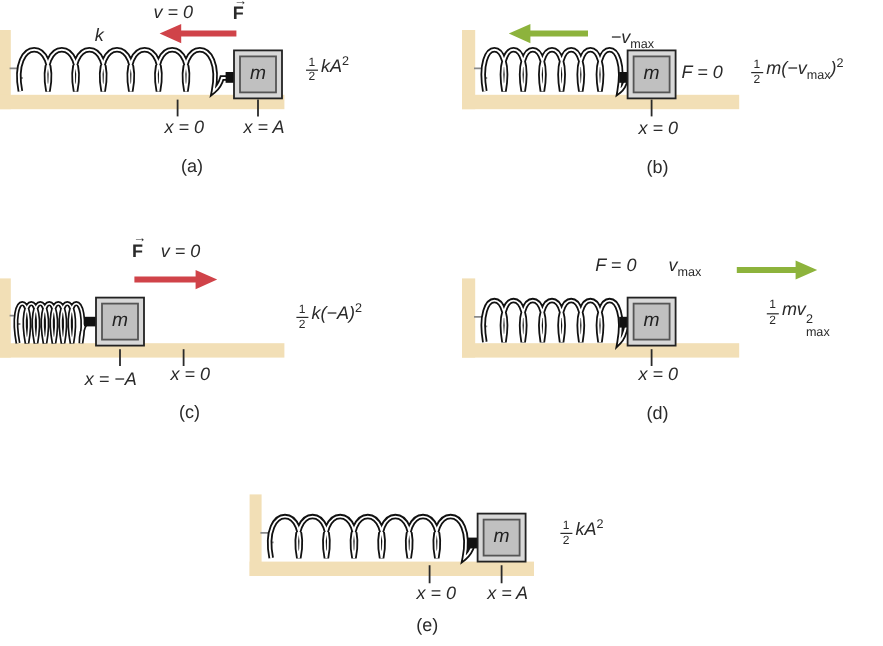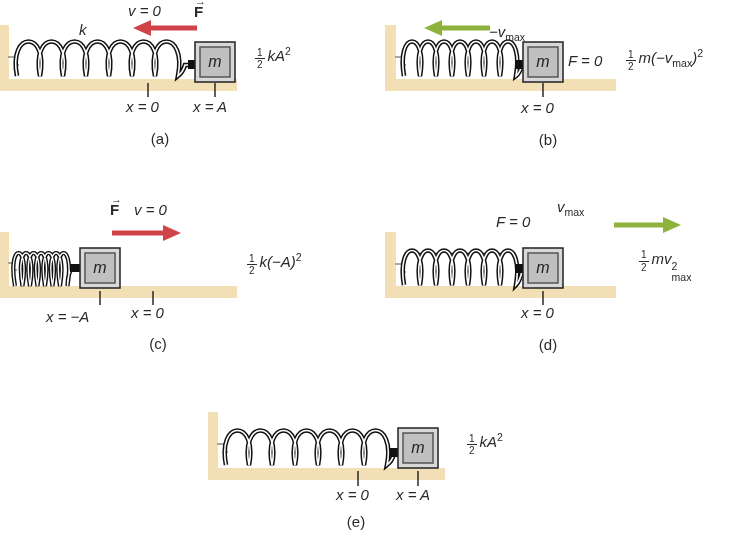--- a/index.html
+++ b/index.html
@@ -14,21 +14,21 @@
   #gfx{position:absolute;left:0;top:0;}
   .lbl{
     position:absolute;
     font-size:15px;
     font-style:italic;
     color:#2a2a2a;
     white-space:nowrap;
     line-height:1.15;
   }
   .cap{font-style:normal;text-align:center;}
-  .ctr{text-align:left;}
+  .ctr{text-align:right;}
   .masslbl{
     position:absolute;
     display:flex;align-items:center;justify-content:center;
     font-size:16px;font-style:italic;color:#222;
   }
   
   .frac{
     display:inline-block;text-align:center;
     font-size:10px;font-style:normal;line-height:1.15;
     vertical-align:-7px;margin-right:3px;
@@ -130,21 +130,21 @@
     <span class="vec"><span class="vecarr">→</span><span>F</span></span>
   </div>
   <div class="lbl" style="left:255px;top:45px">
     <span class="frac"><span class="num">1</span><span class="den">2</span></span><span>kA</span><span class="msup">2</span>
   </div>
   <div class="lbl ctr" style="left:126px;top:98px;width:44px">x = 0</div>
   <div class="lbl ctr" style="left:193px;top:98px;width:44px">x = A</div>
   <div class="lbl cap" style="left:140px;top:130px;width:40px">(a)</div>
   <div class="masslbl" style="left:200px;top:47px;width:30px;height:30px">m</div>
 
-  <div class="lbl" style="left:489px;top:23px"><span>−v</span><span class="msub">max</span></div>
+  <div class="lbl" style="left:509px;top:23px"><span>−v</span><span class="msub">max</span></div>
   <div class="lbl" style="left:568px;top:52px">F = 0</div>
   <div class="lbl" style="left:626px;top:47px">
     <span class="frac"><span class="num">1</span><span class="den">2</span></span><span>m(−v</span><span class="msub">max</span><span>)</span><span class="msup">2</span>
   </div>
   <div class="lbl ctr" style="left:521px;top:99px;width:44px">x = 0</div>
   <div class="lbl cap" style="left:528px;top:131px;width:40px">(b)</div>
   <div class="masslbl" style="left:528px;top:47px;width:30px;height:30px">m</div>
 
   <div class="lbl" style="left:110px;top:201px">
     <span class="vec"><span class="vecarr">→</span><span>F</span></span>
@@ -152,21 +152,21 @@
   <div class="lbl" style="left:134px;top:201px">v = 0</div>
   <div class="lbl" style="left:247px;top:251px">
     <span class="frac"><span class="num">1</span><span class="den">2</span></span><span>k(−A)</span><span class="msup">2</span>
   </div>
   <div class="lbl ctr" style="left:46px;top:308px;width:68px">x = −A</div>
   <div class="lbl ctr" style="left:131px;top:304px;width:44px">x = 0</div>
   <div class="lbl cap" style="left:138px;top:335px;width:40px">(c)</div>
   <div class="masslbl" style="left:85px;top:253px;width:30px;height:30px">m</div>
 
   <div class="lbl" style="left:496px;top:213px">F = 0</div>
-  <div class="lbl" style="left:557px;top:198px"><span>v</span><span class="msub">max</span></div>
+  <div class="lbl" style="left:557px;top:213px"><span>v</span><span class="msub">max</span></div>
   <div class="lbl" style="left:639px;top:249px">
     <span class="frac"><span class="num">1</span><span class="den">2</span></span><span>mv</span><span class="supsub">
         <span>2</span>
         <span>max</span>
       </span>
   </div>
   <div class="lbl ctr" style="left:521px;top:304px;width:44px">x = 0</div>
   <div class="lbl cap" style="left:528px;top:336px;width:40px">(d)</div>
   <div class="masslbl" style="left:528px;top:253px;width:30px;height:30px">m</div>
 

